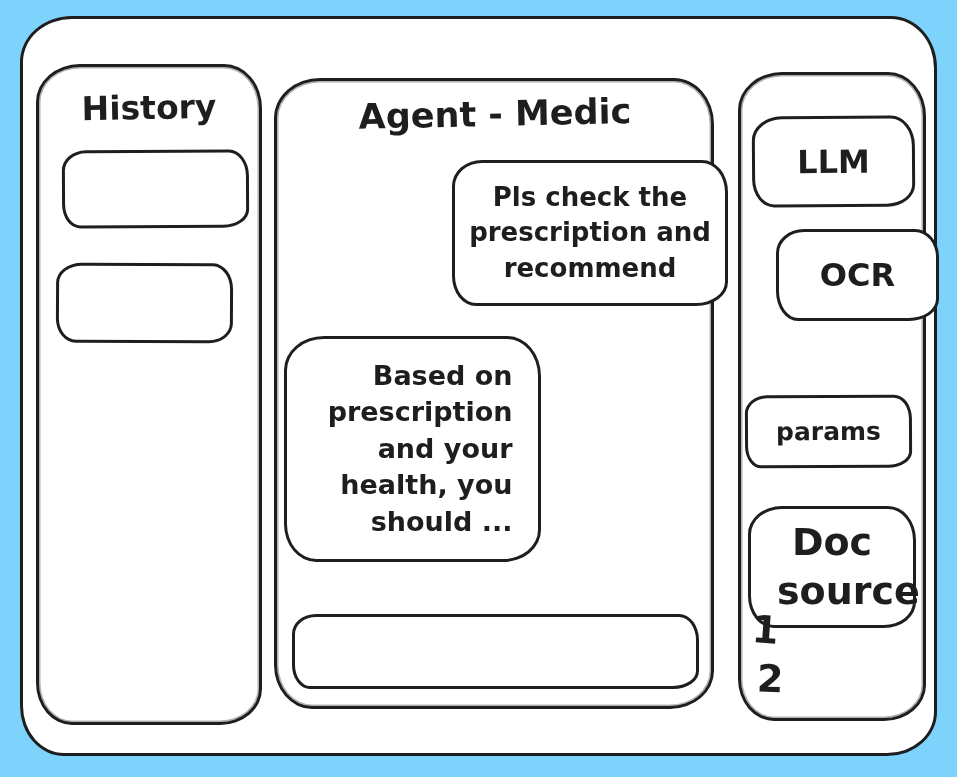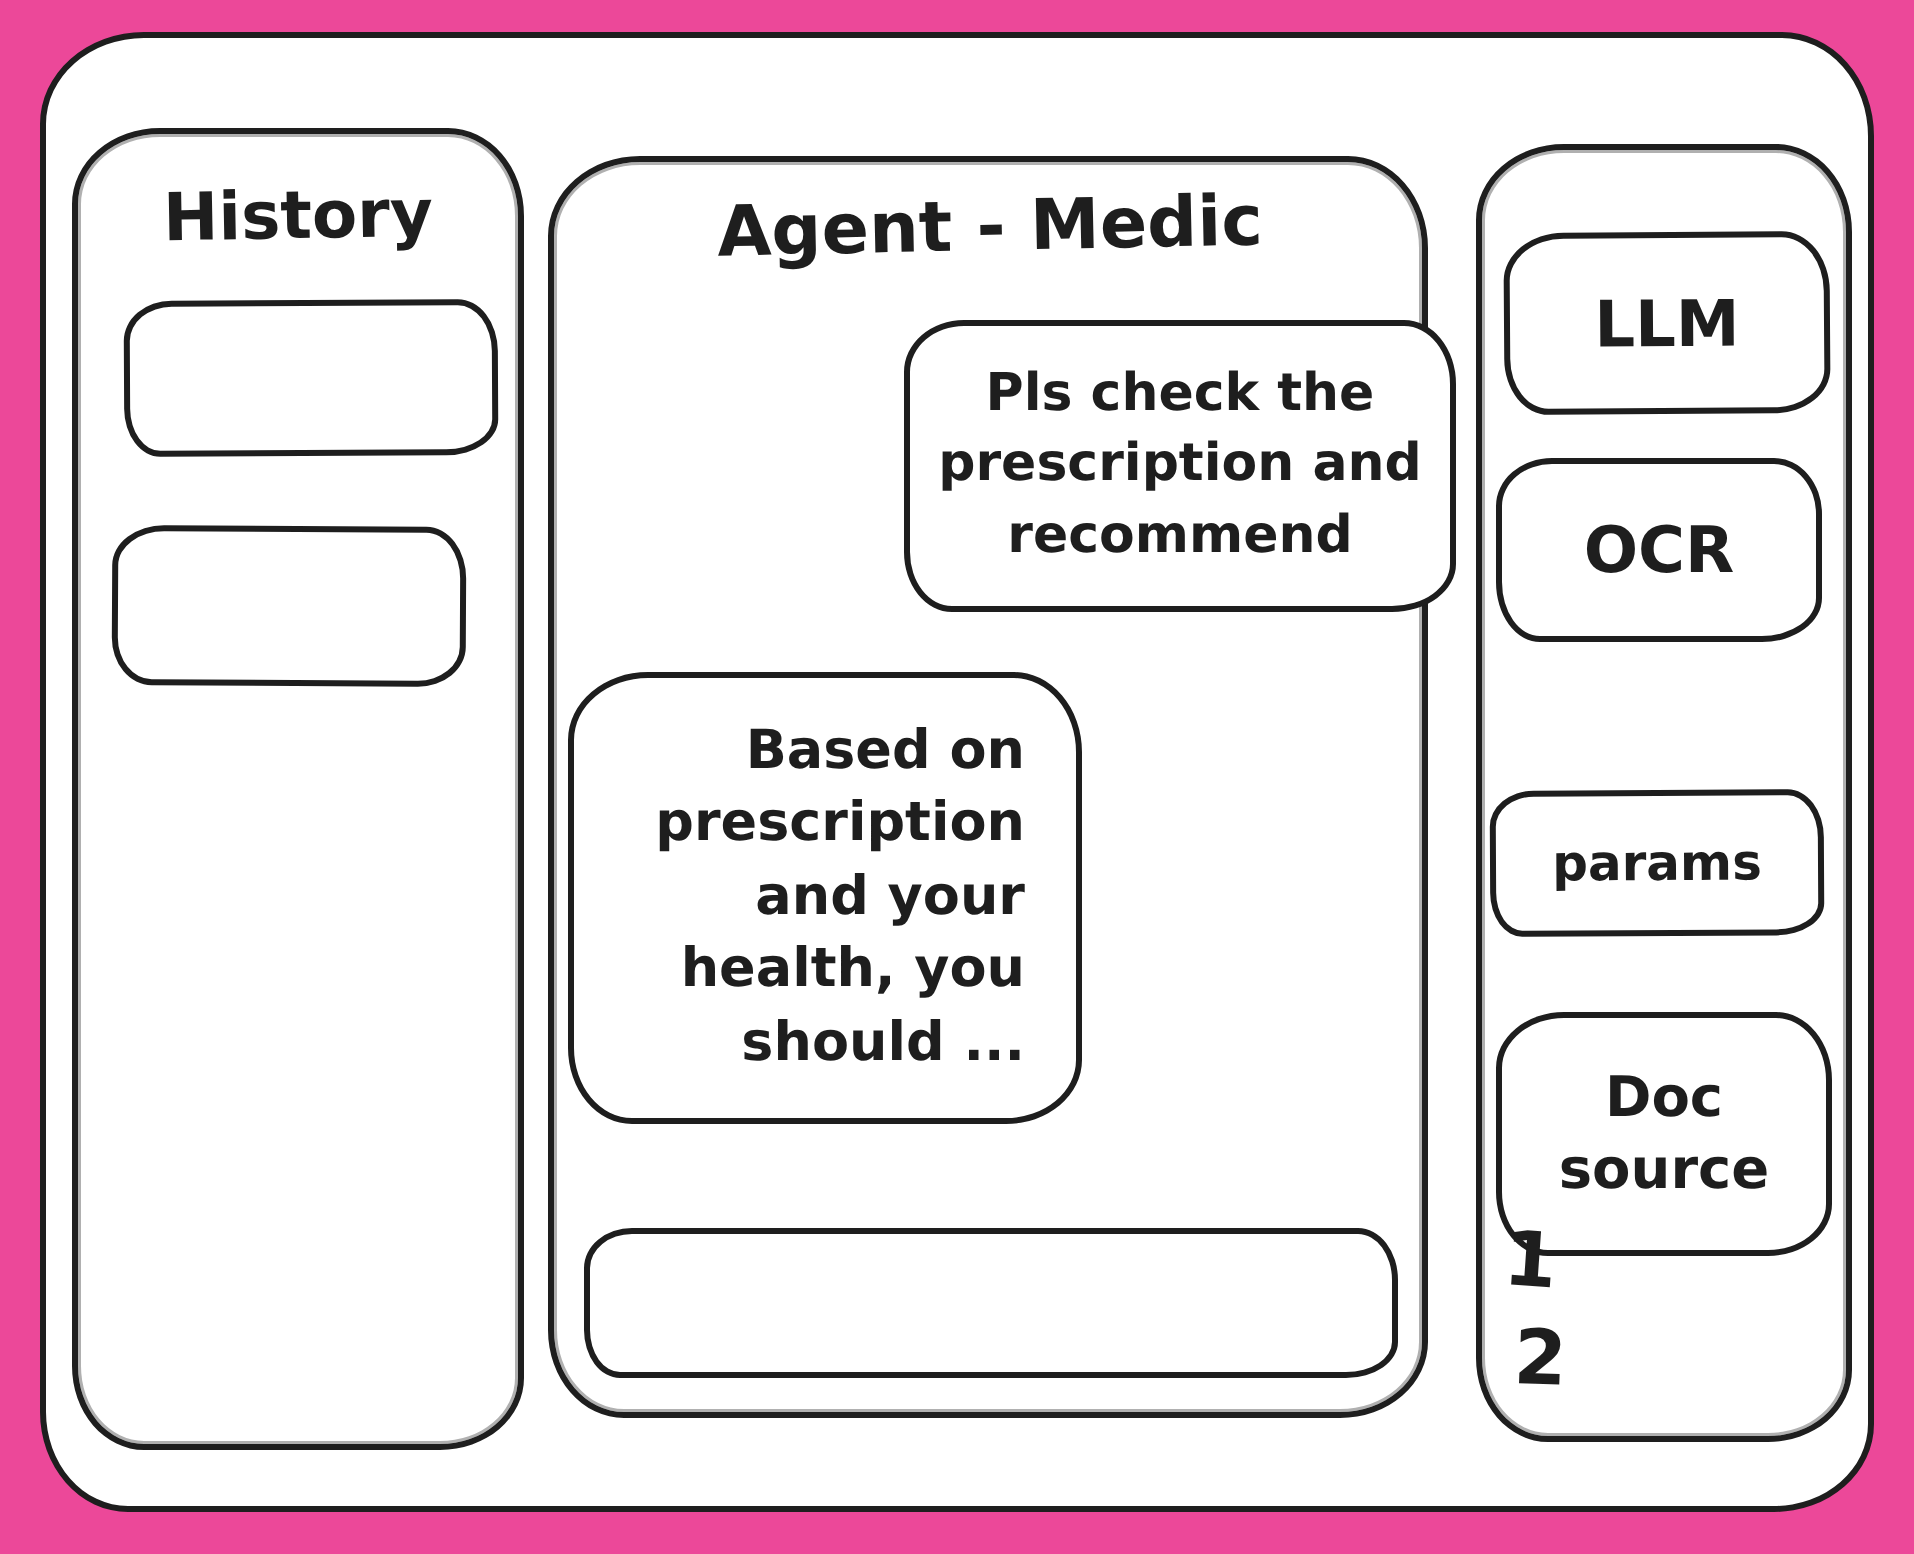--- a/index.html
+++ b/index.html
@@ -2,21 +2,21 @@
 <html><head>
 <meta charset="utf-8">
 <style>
   * { margin: 0; padding: 0; box-sizing: border-box; }
   html, body {
     width: 957px; height: 777px;
     background: #ffffff;
     font-family: "DejaVu Sans", sans-serif;
     color: #1e1e1e;
   }
-  .stage { position: relative; width: 957px; height: 777px; overflow: hidden; background: #ec4899; }
+  .stage { position: relative; width: 957px; height: 777px; overflow: hidden; background: #7dd3fc; }
 
   .sk {
     position: absolute;
     border: 3px solid #1e1e1e;
     background: #fff;
   }
   .panel {
     box-shadow: inset 0 0 0 1.5px rgba(30,30,30,0.35);
   }
 
@@ -88,33 +88,33 @@
   .tool-btn {
     display: flex; align-items: center; justify-content: center;
     text-align: center; font-weight: 700;
   }
   .btn-llm {
     left: 752px; top: 116px; width: 163px; height: 91px;
     border-radius: 30px 24px 28px 22px / 24px 30px 22px 28px;
     font-size: 32px; transform: rotate(-0.4deg);
   }
   .btn-ocr {
-    left: 748px; top: 229px; width: 163px; height: 92px;
+    left: 776px; top: 229px; width: 163px; height: 92px;
     border-radius: 28px 24px 30px 22px / 24px 28px 22px 30px;
     font-size: 32px;
   }
   .btn-params {
     left: 745px; top: 395px; width: 167px; height: 73px;
     border-radius: 22px 18px 24px 16px / 18px 24px 16px 22px;
     font-size: 25px; transform: rotate(-0.3deg);
   }
   .btn-doc {
     left: 748px; top: 506px; width: 168px; height: 122px;
     border-radius: 34px 28px 32px 26px / 28px 34px 26px 32px;
-    font-size: 28px; line-height: 1.3; padding: 4px 8px;
+    font-size: 38px; line-height: 1.3; padding: 4px 8px;
   }
   .btn-doc .inner { width: 110px; }
   .doc-num {
     position: absolute; font-size: 38px; font-weight: 700;
     background: transparent; border: none;
   }
   .doc-num-1 { left: 752px; top: 608px; transform: rotate(4deg); }
   .doc-num-2 { left: 757px; top: 657px; transform: rotate(2deg); }
 </style>
 </head>

